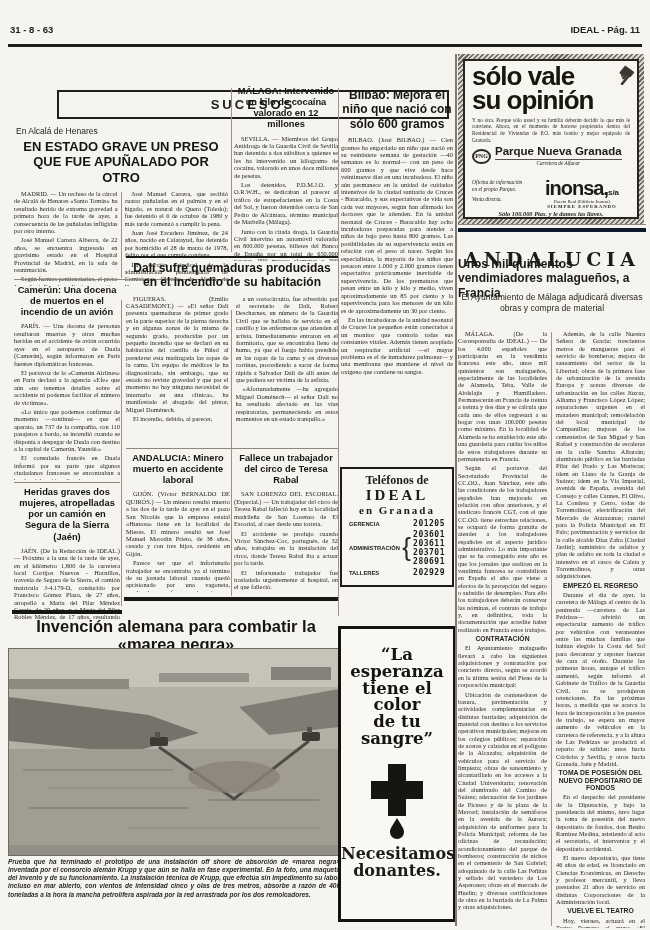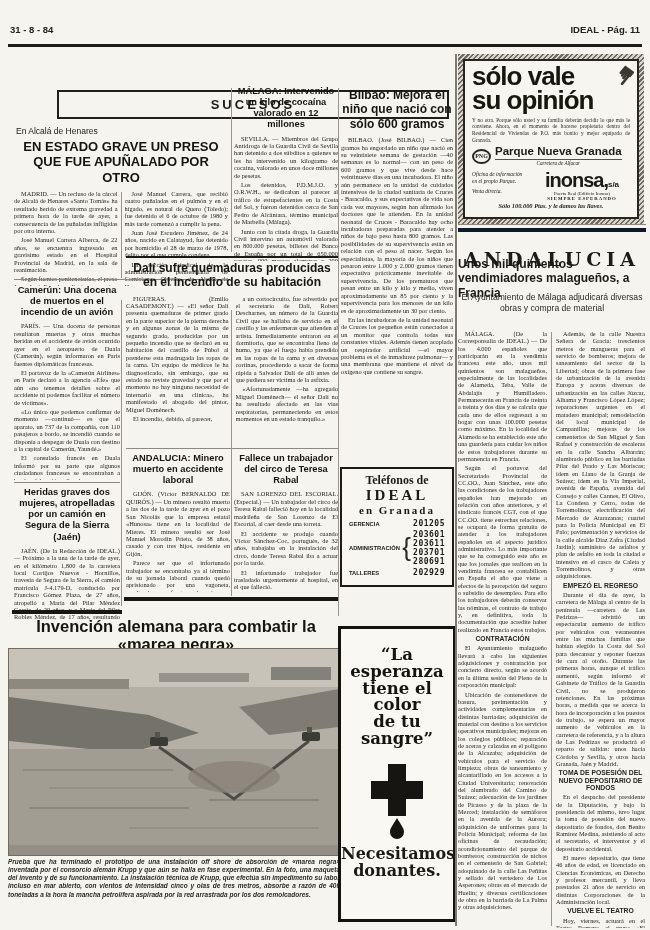--- a/index.html
+++ b/index.html
@@ -44,21 +44,21 @@
     padding:4px 7px 3px;overflow:hidden;}
   .op-h{font-family:"Liberation Sans",sans-serif;font-weight:bold;font-size:26px;line-height:0.92;
     letter-spacing:-1px;color:#17160f;}
   .op-hand{position:absolute;right:2px;top:0px;font-size:25px;transform:rotate(130deg);color:#3a3830;}
   .op-body{font-size:5.3px;line-height:1.25;text-align:justify;margin-top:4px;color:#2c2b25;}
   .op-brandrow{display:flex;align-items:center;gap:4px;margin-top:3px;}
   .op-logo{width:15px;height:11px;border:2px solid #2a2923;border-radius:50%;display:flex;
     align-items:center;justify-content:center;font-size:6px;font-weight:bold;flex:0 0 auto;}
   .op-brand{font-family:"Liberation Sans",sans-serif;font-weight:bold;font-size:11.5px;line-height:1;}
   .op-brandsub{font-size:5.2px;font-style:italic;text-align:center;border-top:1px solid #55524a;margin-top:1px;}
-  .op-bottom{display:flex;margin-top:5px;}
+  .op-bottom{display:flex;margin-top:13px;}
   .op-office{font-size:5.4px;line-height:1.35;width:62px;font-style:italic;}
   .op-co-wrap{flex:1;text-align:center;}
   .op-co{font-family:"Liberation Sans",sans-serif;font-weight:bold;font-size:20px;line-height:0.9;letter-spacing:-1px;}
   .op-co small{font-size:8px;letter-spacing:0;}
   .op-addr{font-size:4.8px;}
   .op-slogan{font-size:4.8px;font-weight:bold;letter-spacing:1px;}
   .op-price{font-size:6.4px;font-weight:bold;font-style:italic;text-align:center;margin-top:1px;}
   
   .and-title{left:458px;top:228px;width:188px;font-family:"DejaVu Serif",serif;font-weight:bold;
     font-size:19px;letter-spacing:5px;text-align:center;border-top:4px solid #0f172a;padding-top:16px;}
@@ -75,21 +75,21 @@
   .caption{font-family:"Liberation Sans",sans-serif;font-weight:bold;font-style:italic;
     font-size:6.5px;line-height:1.25;text-align:justify;color:#2b2a24;}
   .photo-frame{border:1px solid #6f6c64;}
 </style>
 </head>
 <body>
 
 <div class="page">
 
   <div class="abs masthead">
-    <span>31 - 8 - 84</span>
+    <span>31 - 8 - 63</span>
     <span>IDEAL - Pág. 11</span>
   </div>
   <div class="abs top-rule"></div>
 
   <div class="abs sucesos-box">
     <span>SUCESOS</span>
   </div>
 
   <div class="abs" style="left:14px;top:126px;width:214px;">
     <div class="kicker">En Alcalá de Henares</div>

